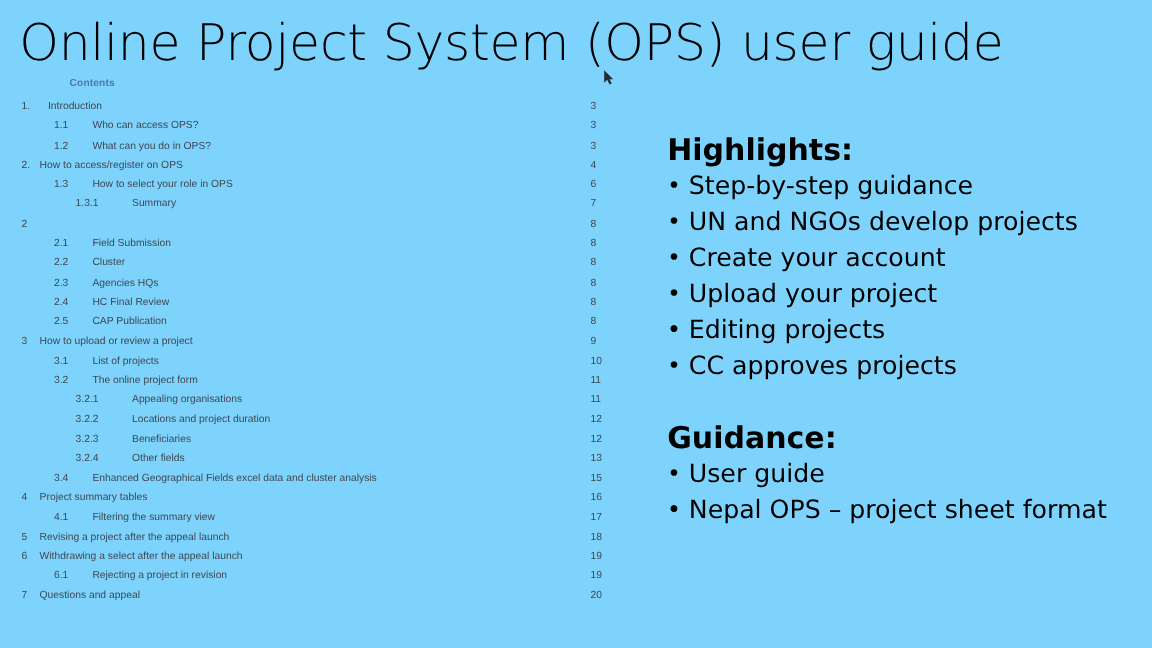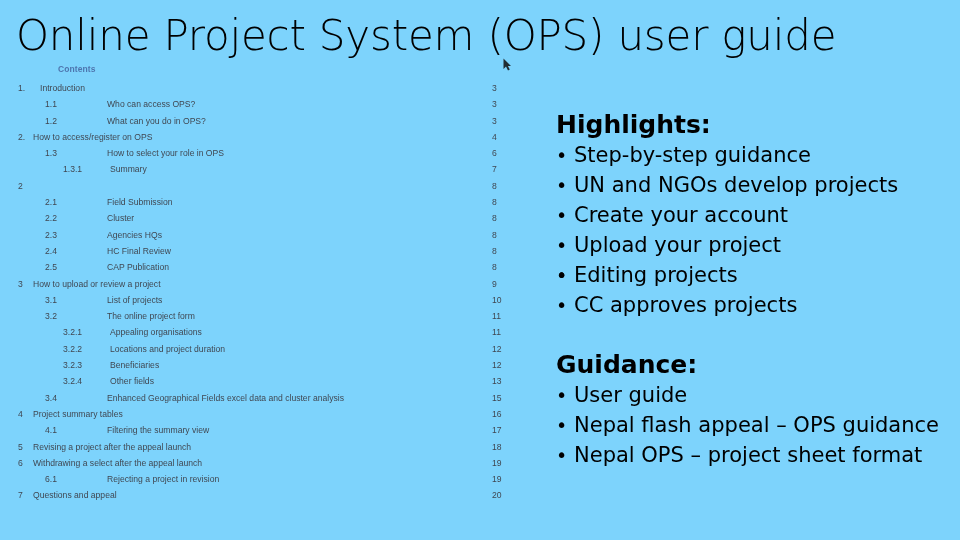--- a/index.html
+++ b/index.html
@@ -95,21 +95,21 @@
   }
 
   
   .lvl0 > .toc-num  { left: 4px; }
   .lvl0 > .toc-text { left: 26px; }
 
   .lvl0b > .toc-num  { left: 4px; }
   .lvl0b > .toc-text { left: 19px; }
 
   .lvl1 > .toc-num  { left: 31px; }
-  .lvl1 > .toc-text { left: 63px; margin-left: 30px; }
+  .lvl1 > .toc-text { left: 63px; }
 
   .lvl2 > .toc-num  { left: 49px; }
   .lvl2 > .toc-text { left: 96px; text-align: right; }
 
   
   .toc-row, .toc-heading {
     opacity: 0.92;
   }
 
   
@@ -328,20 +328,20 @@
           <li class="bullet-item"><span class="dot">•</span><span>CC approves projects</span></li>
         </ul>
     </div>
 
     <div class="block-gap"></div>
 
     <div>
       <div class="block-title">Guidance:</div>
       <ul class="bullet-list" id="guidance-list">
           <li class="bullet-item"><span class="dot">•</span><span>User guide</span></li>
-          <li class="bullet-item"><span class="dot">•</span><span>Nepal flash appeal – OPS guidance</span></li>
+          <li class="bullet-item"><span class="dot">•</span></li>
           <li class="bullet-item"><span class="dot">•</span><span>Nepal OPS – project sheet format</span></li>
         </ul>
     </div>
 
   </div>
 
 </div>
 
 </body></html>

